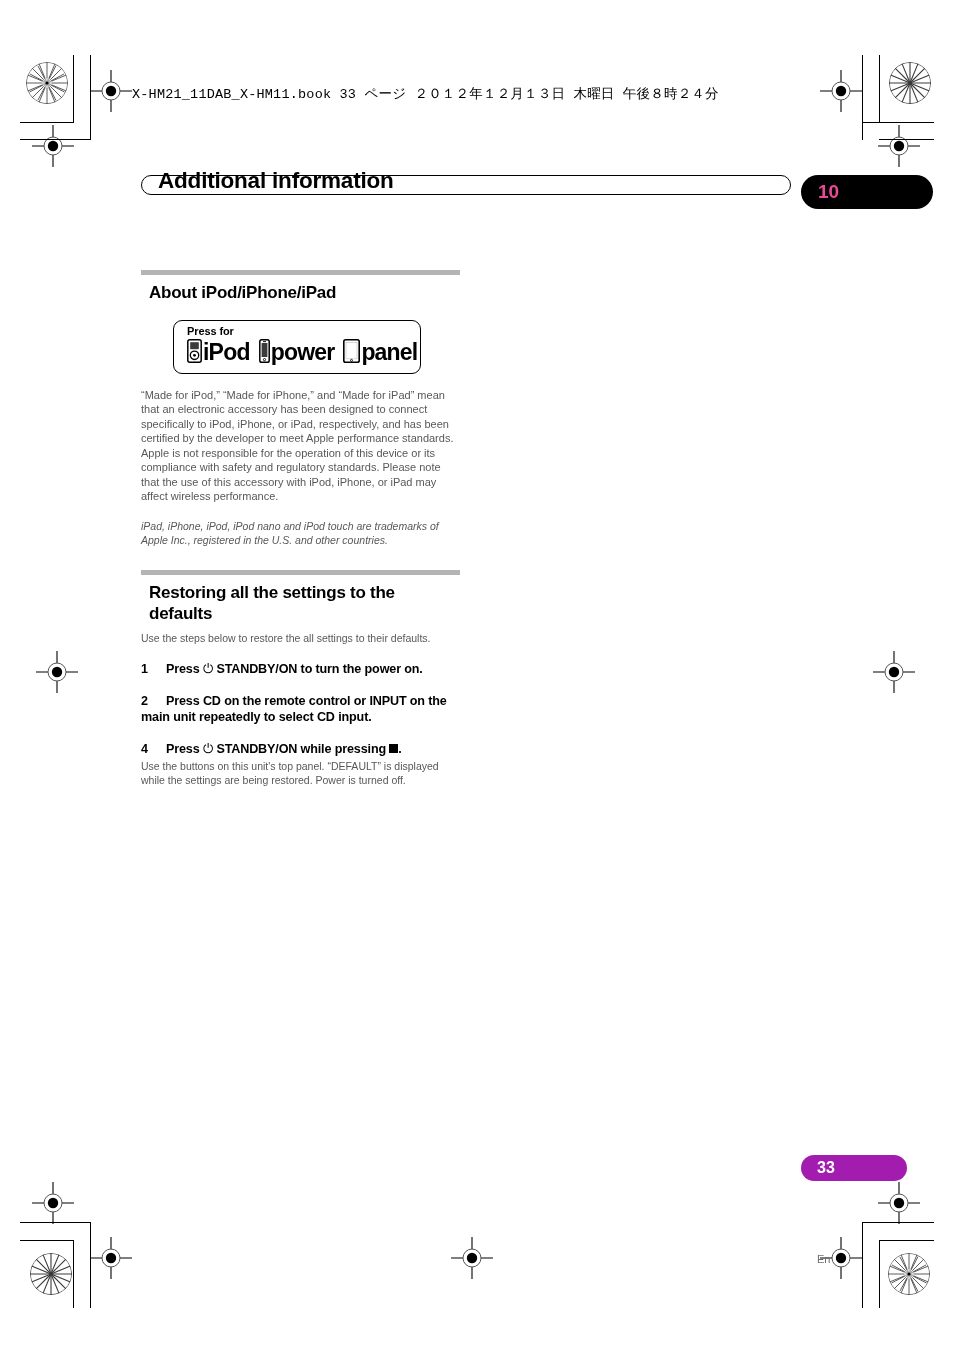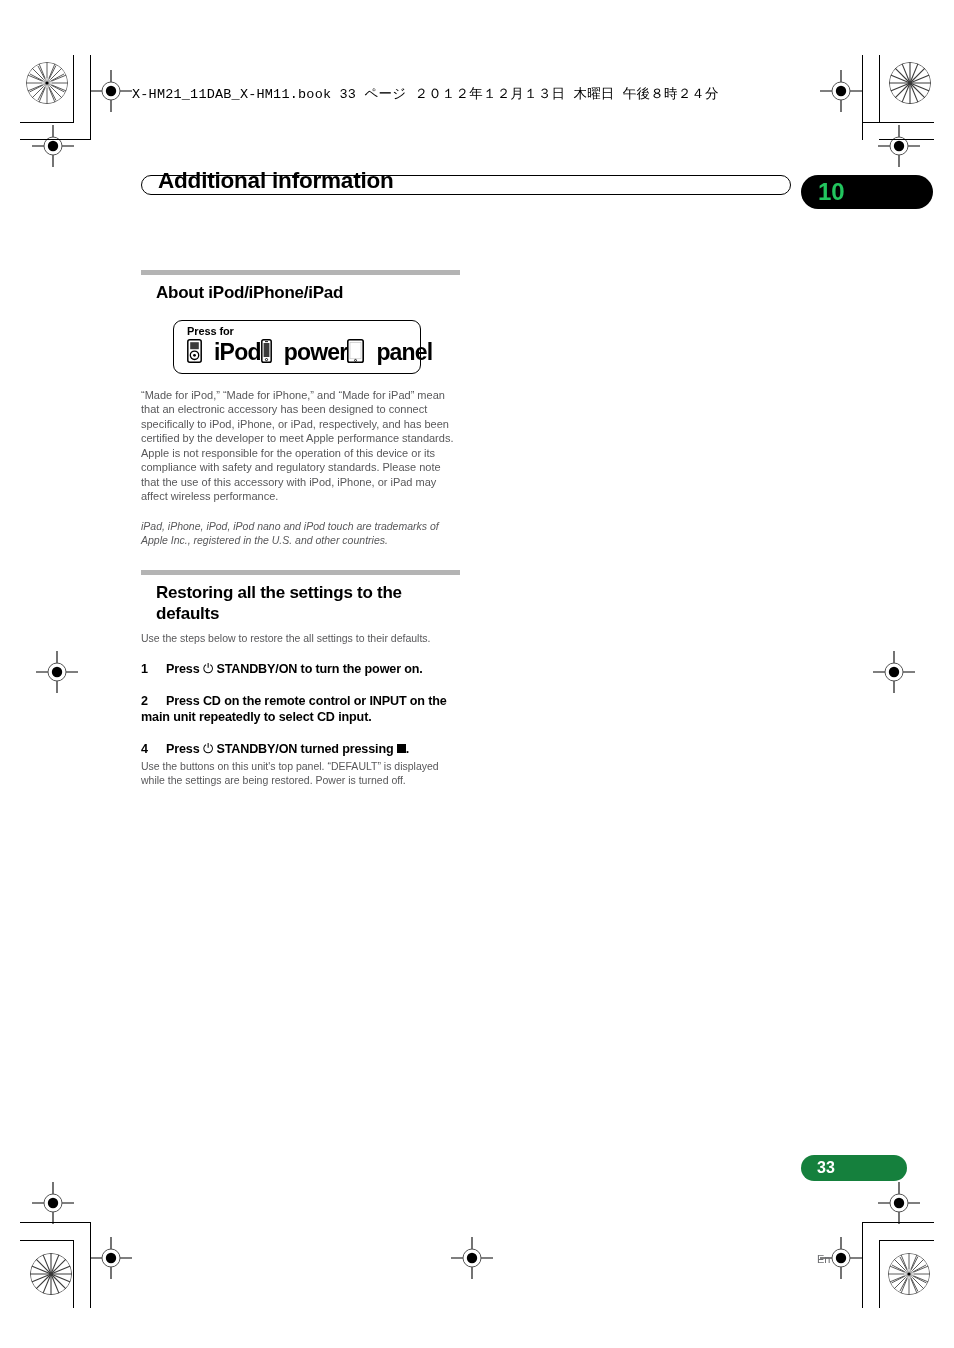--- a/index.html
+++ b/index.html
@@ -72,22 +72,22 @@
     color: #000;
   }
   .chapter-num {
     position: absolute;
     left: 801px;
     top: 175px;
     width: 132px;
     height: 34px;
     background: #000;
     border-radius: 17px;
-    color: #22c55e;
-    font-size: 24px;
+    color: #ec4899;
+    font-size: 19px;
     font-weight: bold;
     display: flex;
     align-items: center;
     padding-left: 17px;
     box-sizing: border-box;
   }
 
   
   .content {
     position: absolute;
@@ -97,21 +97,21 @@
   }
 
   .rule-bar {
     width: 319px;
     height: 5px;
     background: #b4b4b4;
     margin-bottom: 7px;
   }
 
   h2.sec-head {
-    margin: 0 0 0 15px;
+    margin: 0 0 0 8px;
     font-size: 17px;
     font-weight: bold;
     line-height: 1.28;
     letter-spacing: -0.25px;
     color: #000;
   }
 
   
   .badge {
     margin-top: 16px;
@@ -134,21 +134,20 @@
     display: flex;
     align-items: center;
     margin-top: 2px;
   }
   .badge-word {
     font-size: 23px;
     font-weight: bold;
     letter-spacing: -0.8px;
     line-height: 1;
     color: #000;
-    padding-left: 11px;
   }
   .dev-icon { display: block; margin-right: 1px; }
   .gap { width: 9px; }
 
   
   p.body-text {
     margin: 14px 0 0 0;
     font-size: 11px;
     line-height: 1.32;
     color: #58585a;
@@ -200,21 +199,21 @@
     top: 0px;
   }
 
   
   .page-pill {
     position: absolute;
     left: 801px;
     top: 1155px;
     width: 106px;
     height: 26px;
-    background: #15803d;
+    background: #a21caf;
     border-radius: 13px;
     color: #fff;
     font-size: 16px;
     font-weight: bold;
     display: flex;
     align-items: center;
     padding-left: 16px;
     box-sizing: border-box;
   }
   .page-lang {
@@ -541,21 +540,21 @@
     <div class="step">
       <span class="num">1</span><span>Press </span><span class="sym">⏻</span><span> STANDBY/ON to turn the power on.</span>
     </div>
 
     <div class="step">
       <span class="num">2</span><span>Press CD on the remote control or INPUT on the main unit repeatedly to select CD input.</span>
     </div>
 
 
     <div class="step">
-      <span class="num">4</span><span>Press </span><span class="sym">⏻</span><span> STANDBY/ON turned pressing </span><span class="stop-sq"></span><span>.</span>
+      <span class="num">4</span><span>Press </span><span class="sym">⏻</span><span> STANDBY/ON while pressing </span><span class="stop-sq"></span><span>.</span>
     </div>
 
     <p class="sub-text">Use the buttons on this unit's top panel. “DEFAULT” is displayed while the settings are being restored. Power is turned off.</p>
   </div>
 
 </div>
 
 <div class="page-pill">33</div>
 <div class="page-lang">En</div>
 

